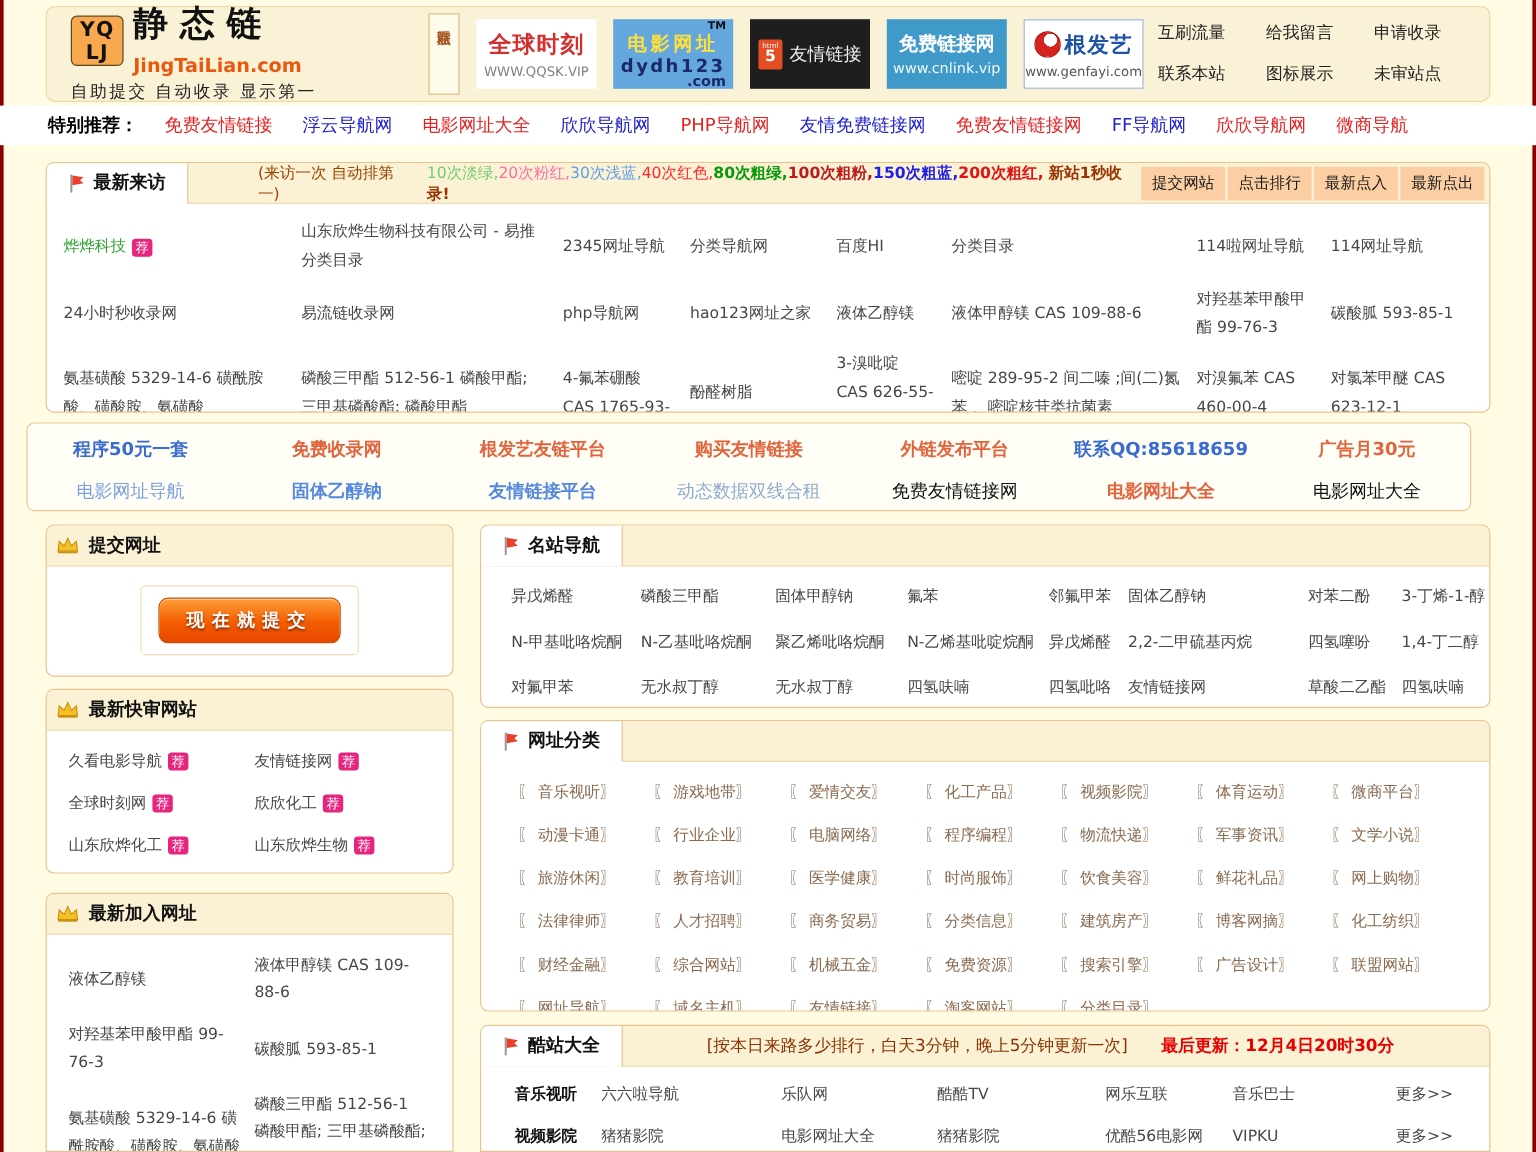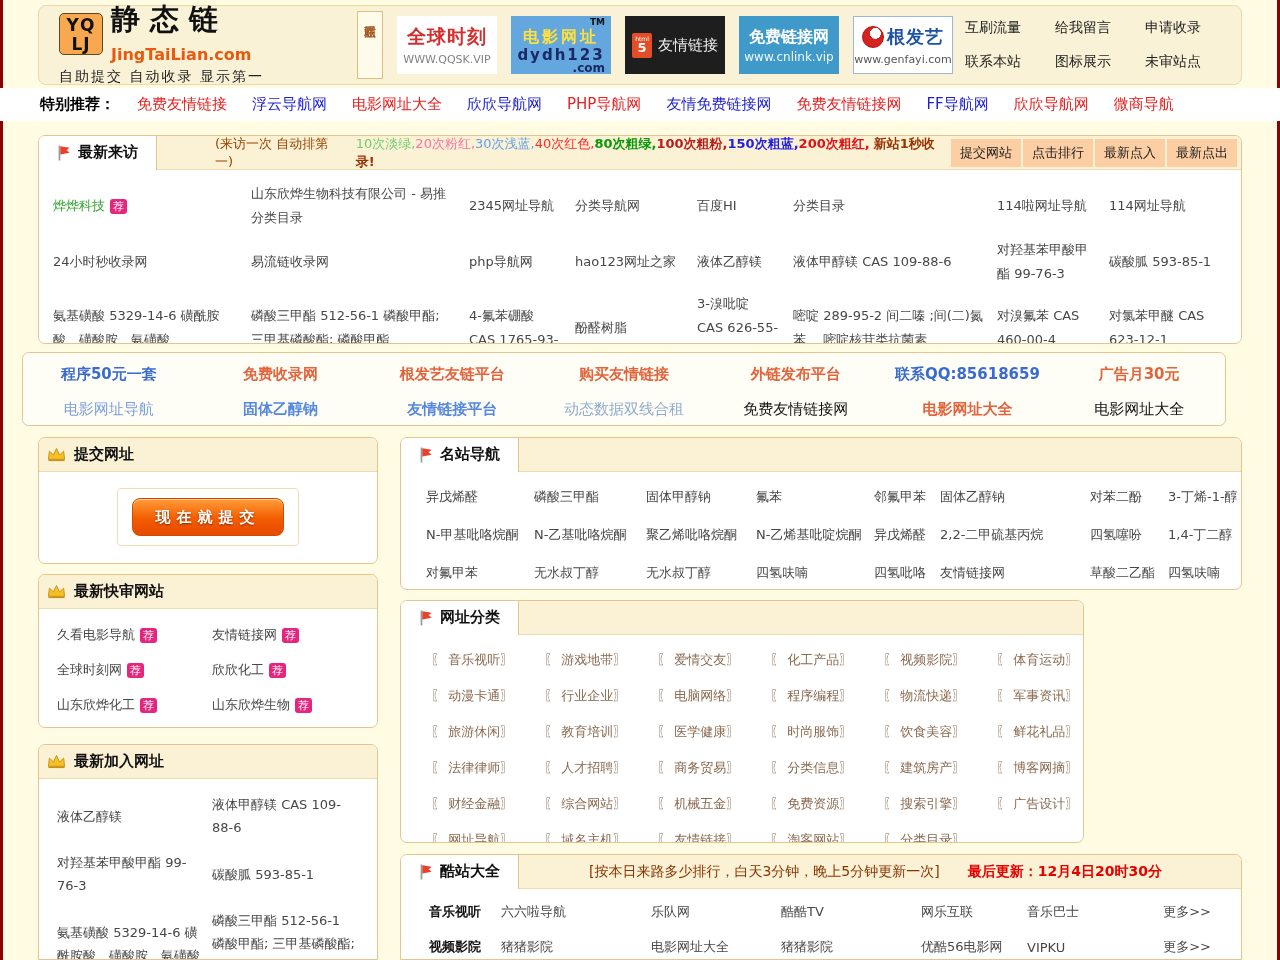--- a/index.html
+++ b/index.html
@@ -333,21 +333,21 @@
     <span>无水叔丁醇</span>
     <span>无水叔丁醇</span>
     <span>四氢呋喃</span>
     <span>四氢吡咯</span>
     <span>友情链接网</span>
     <span>草酸二乙酯</span>
     <span>四氢呋喃</span>
   </div>
 </div>
 
-<div class="box" style="left:400px; top:600px; width:684px; height:243px;">
+<div class="box" style="left:400px; top:600px; width:842px; height:243px;">
   <div class="bhd">
     <div class="tab">
       <span class="icn">
           <svg width="14" height="16" viewBox="0 0 14 16">
             <rect x="1.6" y="0.5" width="1.7" height="15" fill="#999"></rect>
             <path d="M3.3 1.2 L12.6 2.8 L9.6 5.3 L12.6 7.8 L3.3 9.4 Z" fill="#E8402A"></path>
           </svg>
         </span>
       <span>网址分类</span>
     </div>

